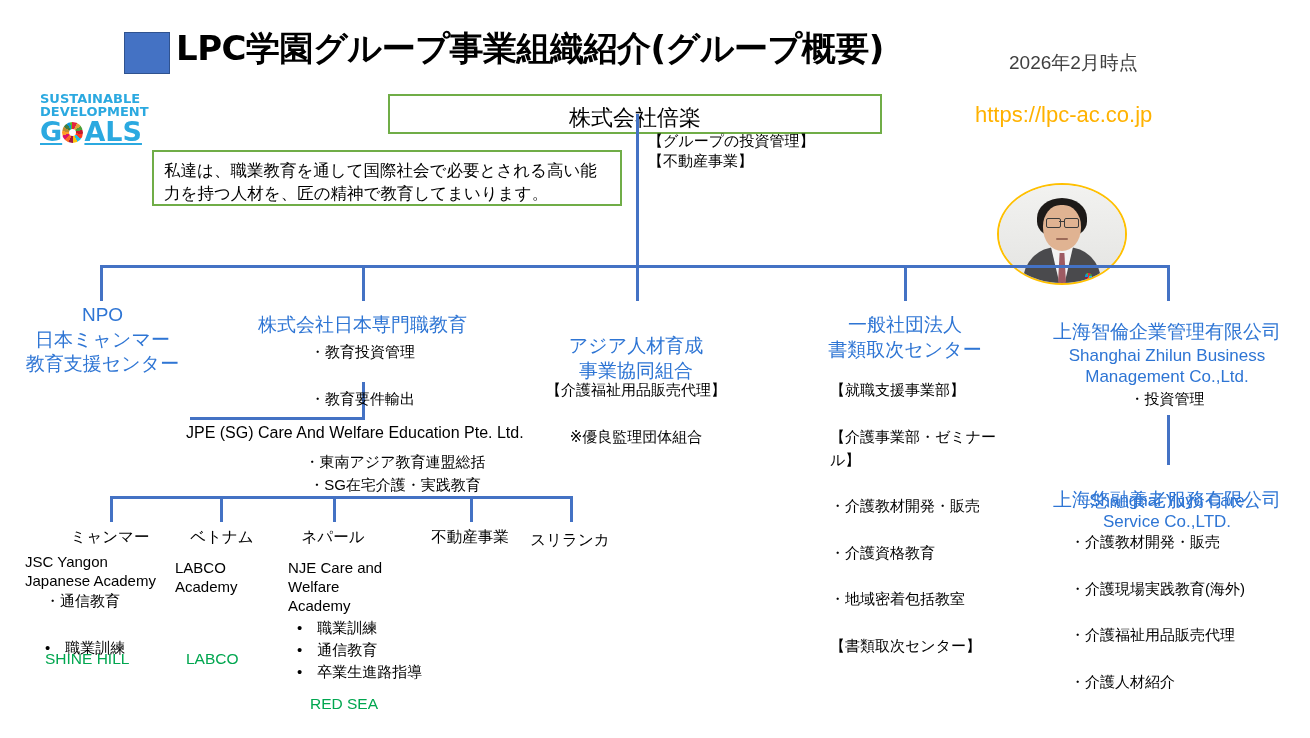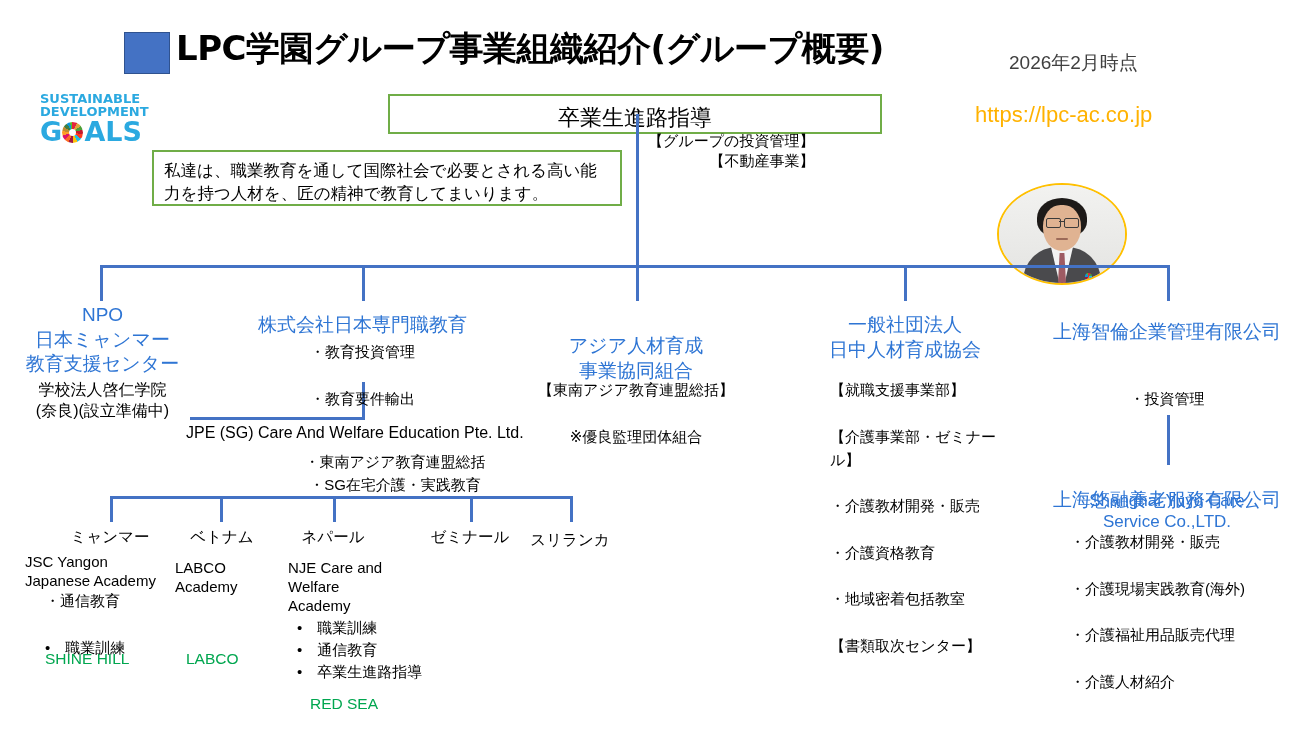--- a/index.html
+++ b/index.html
@@ -31,21 +31,21 @@
   }
 
   
   #sdg-logo{left:40px;top:72px;width:112px;height:56px;}
   .sdg-line{
     font-weight:bold;color:#2BA9E0;letter-spacing:0px;line-height:1;
     font-family:"DejaVu Sans","Liberation Sans",sans-serif;
   }
   #sdg-l1{font-size:13px;position:absolute;left:0;top:0;}
   #sdg-l2{font-size:13px;position:absolute;left:0;top:13px;}
-  #sdg-l3{font-size:27px;position:absolute;left:0;top:26px;}
+  #sdg-l3{font-size:27px;position:absolute;left:0;top:26px;text-decoration:underline;}
   #sdg-wheel{
     position:absolute;left:22px;top:30px;width:21px;height:21px;border-radius:50%;
     background:conic-gradient(#E5243B 0 7%,#DDA63A 7% 14%,#4C9F38 14% 21%,#C5192D 21% 28%,
       #FF3A21 28% 35%,#26BDE2 35% 42%,#FCC30B 42% 49%,#A21942 49% 56%,#FD6925 56% 63%,
       #DD1367 63% 70%,#FD9D24 70% 77%,#BF8B2E 77% 84%,#3F7E44 84% 91%,#0A97D9 91% 96%,
       #56C02B 96% 100%);
   }
   #sdg-wheel:after{
     content:"";position:absolute;left:7px;top:7px;width:7px;height:7px;border-radius:50%;
     background:#fff;
@@ -102,41 +102,41 @@
   .node-title{
     position:absolute;color:#2E75D4;font-size:19px;line-height:1.3;text-align:center;
     white-space:pre-line;font-weight:500;
   }
   .sub{position:absolute;font-size:15px;line-height:1.55;color:#000;white-space:pre-line;}
   .sub.center{text-align:center;}
   .en{position:absolute;font-size:17px;line-height:1.25;color:#2E75D4;text-align:center;white-space:pre-line;}
   .country{position:absolute;font-size:15.5px;color:#000;text-align:center;white-space:nowrap;}
   .acad{position:absolute;font-size:15px;line-height:1.28;color:#000;white-space:pre-line;}
   .green-tag{position:absolute;font-size:15.5px;color:#00A64F;white-space:nowrap;}
-  .plain{position:absolute;font-size:16px;line-height:1.3;color:#000;white-space:pre-line;text-align:right;}
+  .plain{position:absolute;font-size:16px;line-height:1.3;color:#000;white-space:pre-line;}
   .jpe{position:absolute;font-size:16px;color:#000;white-space:nowrap;}
 </style>
 </head>
 <body>
 
 <div id="stage">
 
   <div class="abs" id="title-square"></div>
   <div class="abs" id="page-title">LPC学園グループ事業組織紹介(グループ概要)</div>
   <div class="abs" id="title-date">2026年2月時点</div>
 
   <div class="abs" id="sdg-logo">
     <span id="sdg-l1" class="sdg-line">SUSTAINABLE</span>
     <span id="sdg-l2" class="sdg-line">DEVELOPMENT</span>
     <span id="sdg-l3" class="sdg-line"><span>G</span><span style="visibility:hidden">O</span><span>ALS</span></span>
     <span id="sdg-wheel"></span>
   </div>
 
   <div class="abs gbox" id="top-company-box">
-    <span id="top-company-label">卒業生進路指導</span>
+    <span id="top-company-label">株式会社倍楽</span>
   </div>
 
   <div class="abs gbox" id="mission-box">
     <span id="mission-text">私達は、職業教育を通して国際社会で必要とされる高い能
 力を持つ人材を、匠の精神で教育してまいります。</span>
   </div>
 
   <div class="plain" style="left:648px;top:131px;font-size:15px;">【グループの投資管理】
 【不動産事業】</div>
 
@@ -173,52 +173,52 @@
   <div class="v" style="left:220px;top:496px;height:26px;"></div>
   <div class="v" style="left:333px;top:496px;height:26px;"></div>
   <div class="v" style="left:470px;top:496px;height:26px;"></div>
   <div class="v" style="left:570px;top:496px;height:26px;"></div>
 
   <div class="v" style="left:1167px;top:415px;height:50px;"></div>
 
   <div class="node-title" style="left:10px;top:303px;width:185px;">NPO
 日本ミャンマー
 教育支援センター</div>
-  <div class="plain center" style="left:10px;top:380px;width:185px;text-align:center;">学校法人啓仁学院
-(奈良)(設立準備中)</div>
 
   <div class="node-title" style="left:250px;top:313px;width:225px;">株式会社日本専門職教育</div>
   <div class="sub center" style="left:250px;top:340px;width:225px;">・教育投資管理
 
 ・教育要件輸出</div>
   <div class="jpe" style="left:186px;top:424px;">JPE (SG) Care And Welfare Education Pte. Ltd.</div>
   <div class="sub center" style="left:230px;top:450px;width:330px;">・東南アジア教育連盟総括
 ・SG在宅介護・実践教育</div>
 
   <div class="node-title" style="left:536px;top:313px;width:200px;margin-top:21px;">アジア人材育成
 事業協同組合</div>
-  <div class="sub center" style="left:516px;top:378px;width:240px;">【東南アジア教育連盟総括】
+  <div class="sub center" style="left:516px;top:378px;width:240px;">【介護福祉用品販売代理】
 
 ※優良監理団体組合</div>
 
   <div class="node-title" style="left:815px;top:313px;width:180px;">一般社団法人
-日中人材育成協会</div>
+書類取次センター</div>
   <div class="sub" style="left:830px;top:378px;width:180px;">【就職支援事業部】
 
 【介護事業部・ゼミナール】
 
 ・介護教材開発・販売
 
 ・介護資格教育
 
 ・地域密着包括教室
 
 【書類取次センター】</div>
 
   <div class="node-title" style="left:1032px;top:320px;width:270px;text-align:center;">上海智倫企業管理有限公司</div>
+  <div class="en" style="left:1032px;top:345px;width:270px;">Shanghai Zhilun Business
+Management Co.,Ltd.</div>
   <div class="sub center" style="left:1032px;top:387px;width:270px;">・投資管理</div>
 
   <div class="node-title" style="left:1032px;top:465px;width:270px;text-align:center;margin-top:23px;">上海悠融養老服務有限公司</div>
   <div class="en" style="left:1032px;top:490px;width:270px;">Shanghai Yuyu Care
 Service Co.,LTD.</div>
   <div class="sub" style="left:1070px;top:530px;width:240px;">・介護教材開発・販売
 
 ・介護現場実践教育(海外)
 
 ・介護福祉用品販売代理
@@ -240,17 +240,17 @@
 
   <div class="country" style="left:263px;top:527px;width:140px;">ネパール</div>
   <div class="acad" style="left:288px;top:558px;width:130px;">NJE Care and
 Welfare
 Academy</div>
   <div class="sub" style="left:297px;top:617px;width:150px;line-height:1.45;">•　職業訓練
 •　通信教育
 •　卒業生進路指導</div>
   <div class="green-tag" style="left:310px;top:695px;">RED SEA</div>
 
-  <div class="country" style="left:400px;top:527px;width:140px;">ゼミナール</div>
+  <div class="country" style="left:400px;top:527px;width:140px;">不動産事業</div>
 
   <div class="country" style="left:505px;top:530px;width:130px;">スリランカ</div>
 
 </div>
 
 </body></html>

